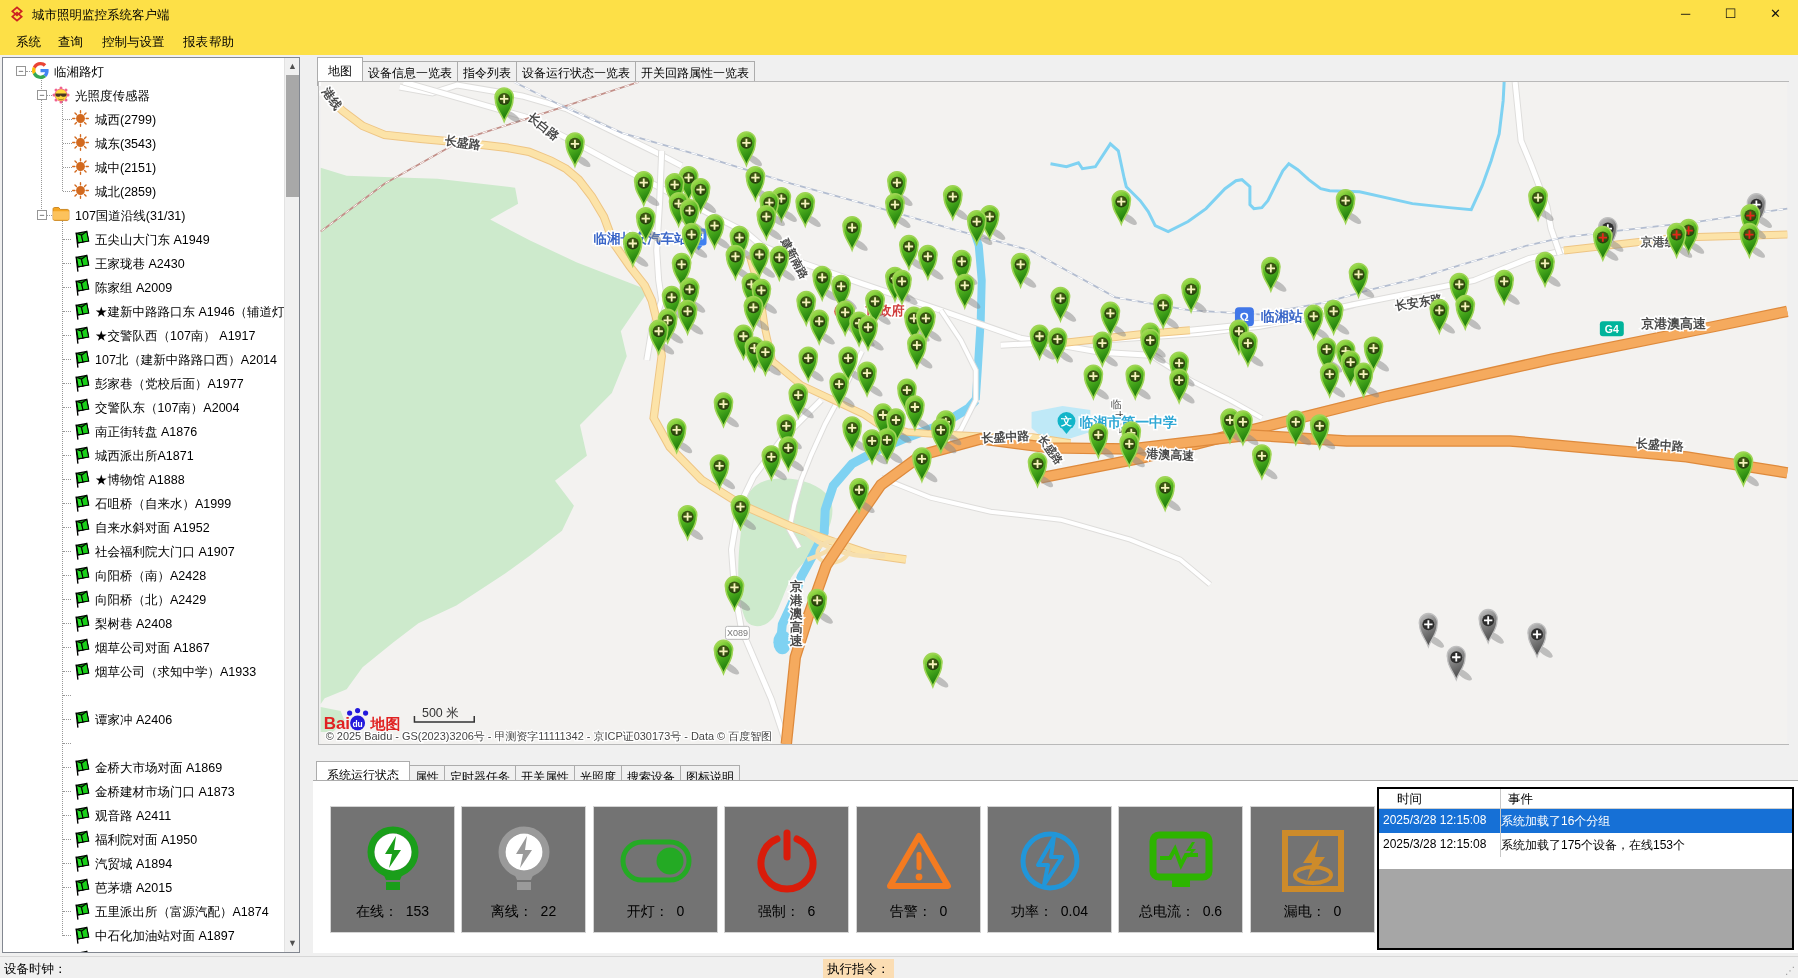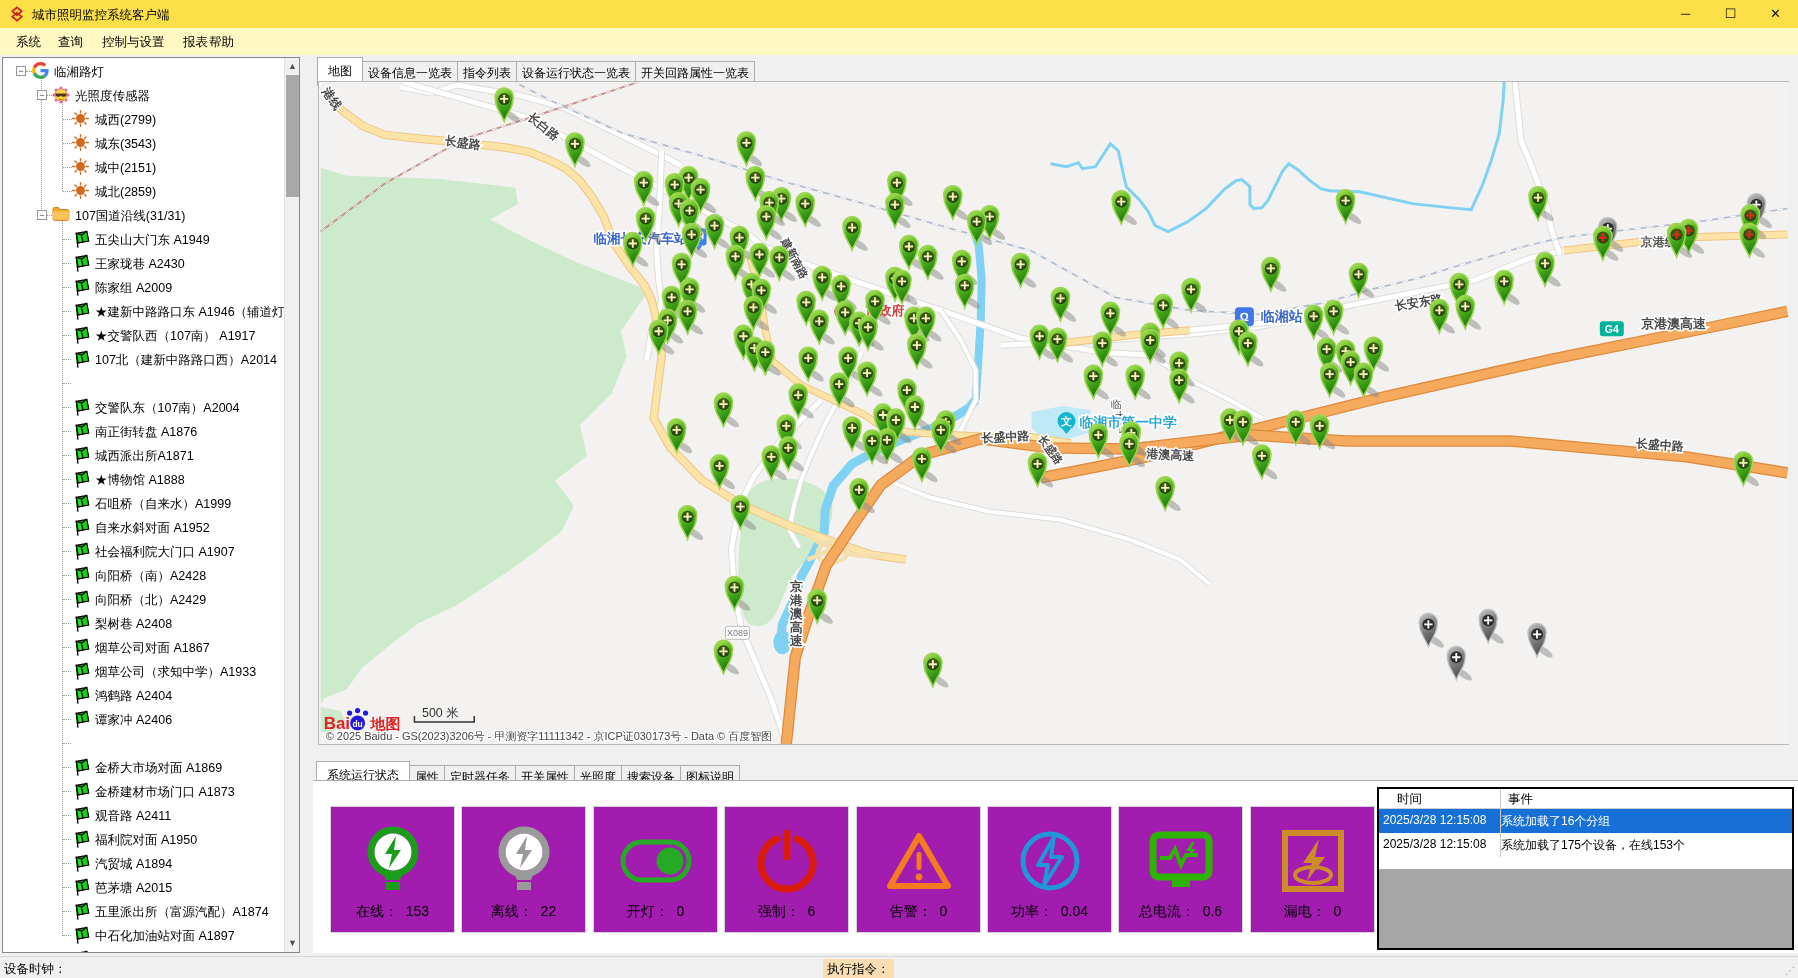--- a/index.html
+++ b/index.html
@@ -1,38 +1,38 @@
 <!DOCTYPE html>
 <html><head><meta charset="utf-8">
 <style>
 *{margin:0;padding:0;box-sizing:border-box}
 html,body{width:1798px;height:978px;overflow:hidden;font-family:"Liberation Sans",sans-serif;background:#f0f0f0}
 .titlebar{position:absolute;left:0;top:0;width:100%;height:28px;background:#fde047}
 .tlogo{position:absolute;left:9px;top:6px}
 .ttext{position:absolute;left:32px;top:7px;font-size:12.5px;color:#000}
 .wbtn{position:absolute;top:0;width:45px;height:28px;text-align:center;line-height:28px;font-size:13px;color:#111}
-.menubar{position:absolute;left:0;top:28px;width:100%;height:27px;background:#fef9c3;font-size:12.5px}
+.menubar{position:absolute;left:0;top:28px;width:100%;height:27px;background:#fde047;font-size:12.5px}
 .menubar span{position:absolute;top:6px}
 .panel{position:absolute;left:2px;top:57px;width:298px;height:896px;background:#fff;border:1px solid #828790;overflow:hidden}
 .trow{position:absolute;height:24px;width:100%}
 .exp{position:absolute;top:7px;width:10px;height:10px;border:1px solid #969696;background:#fff;font-size:9px;line-height:8px;text-align:center;color:#333}
 .ticon{position:absolute;top:3px}
 .tlabel{position:absolute;top:5px;font-size:12.5px;color:#000;white-space:nowrap}
 .gv{position:absolute;width:1px;border-left:1px dotted #989898}
 .gh{position:absolute;height:1px;border-top:1px dotted #989898}
 .sb{position:absolute;right:0px;top:0px;width:15px;height:100%;background:#f0f0f0;border-left:1px solid #e2e2e2}
 .sbthumb{position:absolute;left:1px;top:17px;width:13px;height:122px;background:#a8a8a8}
 .sbarr{position:absolute;left:0;width:15px;height:17px;background:#f0f0f0;color:#505050;font-size:9px;text-align:center;line-height:17px}
 .tabbar{position:absolute;font-size:12.5px}
 .tab{display:inline-block;background:#f0f0f0;border:1px solid #acacac;border-bottom:none;padding:3px 5px 4px 5px;margin-right:-1px;color:#000;vertical-align:bottom;font-size:12px}
 .tab.act{background:#fff;position:relative;padding:5px 10px 6px 10px}
 .map{position:absolute;left:318px;top:81px;border:1px solid #b9b9b9;border-right:none}
 .mapright{position:absolute;left:1789px;top:81px;width:9px;height:664px;background:#f0f0f0}
 .botpanel{position:absolute;left:313px;top:780px;width:1485px;height:173px;background:#fff;border-top:1px solid #acacac}
-.card{position:absolute;top:806px;width:125px;height:127px;background:#a21caf;border:1px solid #d4d4d4;text-align:center}
+.card{position:absolute;top:806px;width:125px;height:127px;background:#737373;border:1px solid #d4d4d4;text-align:center}
 .cicon{margin-top:14px;height:80px;display:flex;align-items:center;justify-content:center}
 .clabel{font-size:14px;color:#000;margin-top:2px}
 .etable{position:absolute;left:1377px;top:787px;width:417px;height:163px;background:#a6a6a6;border:2px solid #000}
 .ehead{position:absolute;left:0;top:0;width:100%;height:20px;background:#fff;border-bottom:1px solid #d0d0d0;font-size:12.5px}
 .erow{position:absolute;left:0;width:100%;height:36px;font-size:12px;white-space:nowrap}
 .ecell1{position:absolute;left:4px;top:4px}
 .ecell2{position:absolute;left:122px;top:4px}
 .statusbar{position:absolute;left:0;top:956px;width:100%;height:22px;background:#f0f0f0;border-top:1px solid #d7d7d7;font-size:12.5px;color:#000}
 </style></head>
 <body>
@@ -243,20 +243,29 @@
     </div>
     <div class="trow" style="top:289px">
       <span class="ticon" style="left:69px"><svg width="19" height="19" viewBox="0 0 20 20">
           <path d="M4.5 3.5 L15.5 1.5 L17.5 11.5 L6.5 13.5 Z" fill="#0a9c0a" stroke="#000" stroke-width="1.2"></path>
           <path d="M4.5 3.5 L10 5.5 L11.5 12.6 L6.5 13.5 Z" fill="#22dd22" stroke="#000" stroke-width="1.1"></path>
           <path d="M10 5.5 L15.5 1.5 L17.5 11.5 L11.5 12.6 Z" fill="#19cf19" stroke="#000" stroke-width="1.1"></path>
           <path d="M4.5 3.5 L6.2 18.5" stroke="#000" stroke-width="1.4"></path>
         </svg></span>
       <span class="tlabel" style="left:92px">107北（建新中路路口西）A2014</span>
     </div>
+    <div class="trow" style="top:313px">
+      <span class="ticon" style="left:69px"><svg width="19" height="19" viewBox="0 0 20 20">
+          <path d="M4.5 3.5 L15.5 1.5 L17.5 11.5 L6.5 13.5 Z" fill="#0a9c0a" stroke="#000" stroke-width="1.2"></path>
+          <path d="M4.5 3.5 L10 5.5 L11.5 12.6 L6.5 13.5 Z" fill="#22dd22" stroke="#000" stroke-width="1.1"></path>
+          <path d="M10 5.5 L15.5 1.5 L17.5 11.5 L11.5 12.6 Z" fill="#19cf19" stroke="#000" stroke-width="1.1"></path>
+          <path d="M4.5 3.5 L6.2 18.5" stroke="#000" stroke-width="1.4"></path>
+        </svg></span>
+      <span class="tlabel" style="left:92px">彭家巷（党校后面）A1977</span>
+    </div>
     <div class="trow" style="top:337px">
       <span class="ticon" style="left:69px"><svg width="19" height="19" viewBox="0 0 20 20">
           <path d="M4.5 3.5 L15.5 1.5 L17.5 11.5 L6.5 13.5 Z" fill="#0a9c0a" stroke="#000" stroke-width="1.2"></path>
           <path d="M4.5 3.5 L10 5.5 L11.5 12.6 L6.5 13.5 Z" fill="#22dd22" stroke="#000" stroke-width="1.1"></path>
           <path d="M10 5.5 L15.5 1.5 L17.5 11.5 L11.5 12.6 Z" fill="#19cf19" stroke="#000" stroke-width="1.1"></path>
           <path d="M4.5 3.5 L6.2 18.5" stroke="#000" stroke-width="1.4"></path>
         </svg></span>
       <span class="tlabel" style="left:92px">交警队东（107南）A2004</span>
     </div>
     <div class="trow" style="top:361px">
@@ -350,29 +359,20 @@
       <span class="tlabel" style="left:92px">烟草公司对面 A1867</span>
     </div>
     <div class="trow" style="top:601px">
       <span class="ticon" style="left:69px"><svg width="19" height="19" viewBox="0 0 20 20">
           <path d="M4.5 3.5 L15.5 1.5 L17.5 11.5 L6.5 13.5 Z" fill="#0a9c0a" stroke="#000" stroke-width="1.2"></path>
           <path d="M4.5 3.5 L10 5.5 L11.5 12.6 L6.5 13.5 Z" fill="#22dd22" stroke="#000" stroke-width="1.1"></path>
           <path d="M10 5.5 L15.5 1.5 L17.5 11.5 L11.5 12.6 Z" fill="#19cf19" stroke="#000" stroke-width="1.1"></path>
           <path d="M4.5 3.5 L6.2 18.5" stroke="#000" stroke-width="1.4"></path>
         </svg></span>
       <span class="tlabel" style="left:92px">烟草公司（求知中学）A1933</span>
-    </div>
-    <div class="trow" style="top:625px">
-      <span class="ticon" style="left:69px"><svg width="19" height="19" viewBox="0 0 20 20">
-          <path d="M4.5 3.5 L15.5 1.5 L17.5 11.5 L6.5 13.5 Z" fill="#0a9c0a" stroke="#000" stroke-width="1.2"></path>
-          <path d="M4.5 3.5 L10 5.5 L11.5 12.6 L6.5 13.5 Z" fill="#22dd22" stroke="#000" stroke-width="1.1"></path>
-          <path d="M10 5.5 L15.5 1.5 L17.5 11.5 L11.5 12.6 Z" fill="#19cf19" stroke="#000" stroke-width="1.1"></path>
-          <path d="M4.5 3.5 L6.2 18.5" stroke="#000" stroke-width="1.4"></path>
-        </svg></span>
-      <span class="tlabel" style="left:92px">鸿鹤路 A2404</span>
     </div>
     <div class="trow" style="top:649px">
       <span class="ticon" style="left:69px"><svg width="19" height="19" viewBox="0 0 20 20">
           <path d="M4.5 3.5 L15.5 1.5 L17.5 11.5 L6.5 13.5 Z" fill="#0a9c0a" stroke="#000" stroke-width="1.2"></path>
           <path d="M4.5 3.5 L10 5.5 L11.5 12.6 L6.5 13.5 Z" fill="#22dd22" stroke="#000" stroke-width="1.1"></path>
           <path d="M10 5.5 L15.5 1.5 L17.5 11.5 L11.5 12.6 Z" fill="#19cf19" stroke="#000" stroke-width="1.1"></path>
           <path d="M4.5 3.5 L6.2 18.5" stroke="#000" stroke-width="1.4"></path>
         </svg></span>
       <span class="tlabel" style="left:92px">谭家冲 A2406</span>
     </div>

